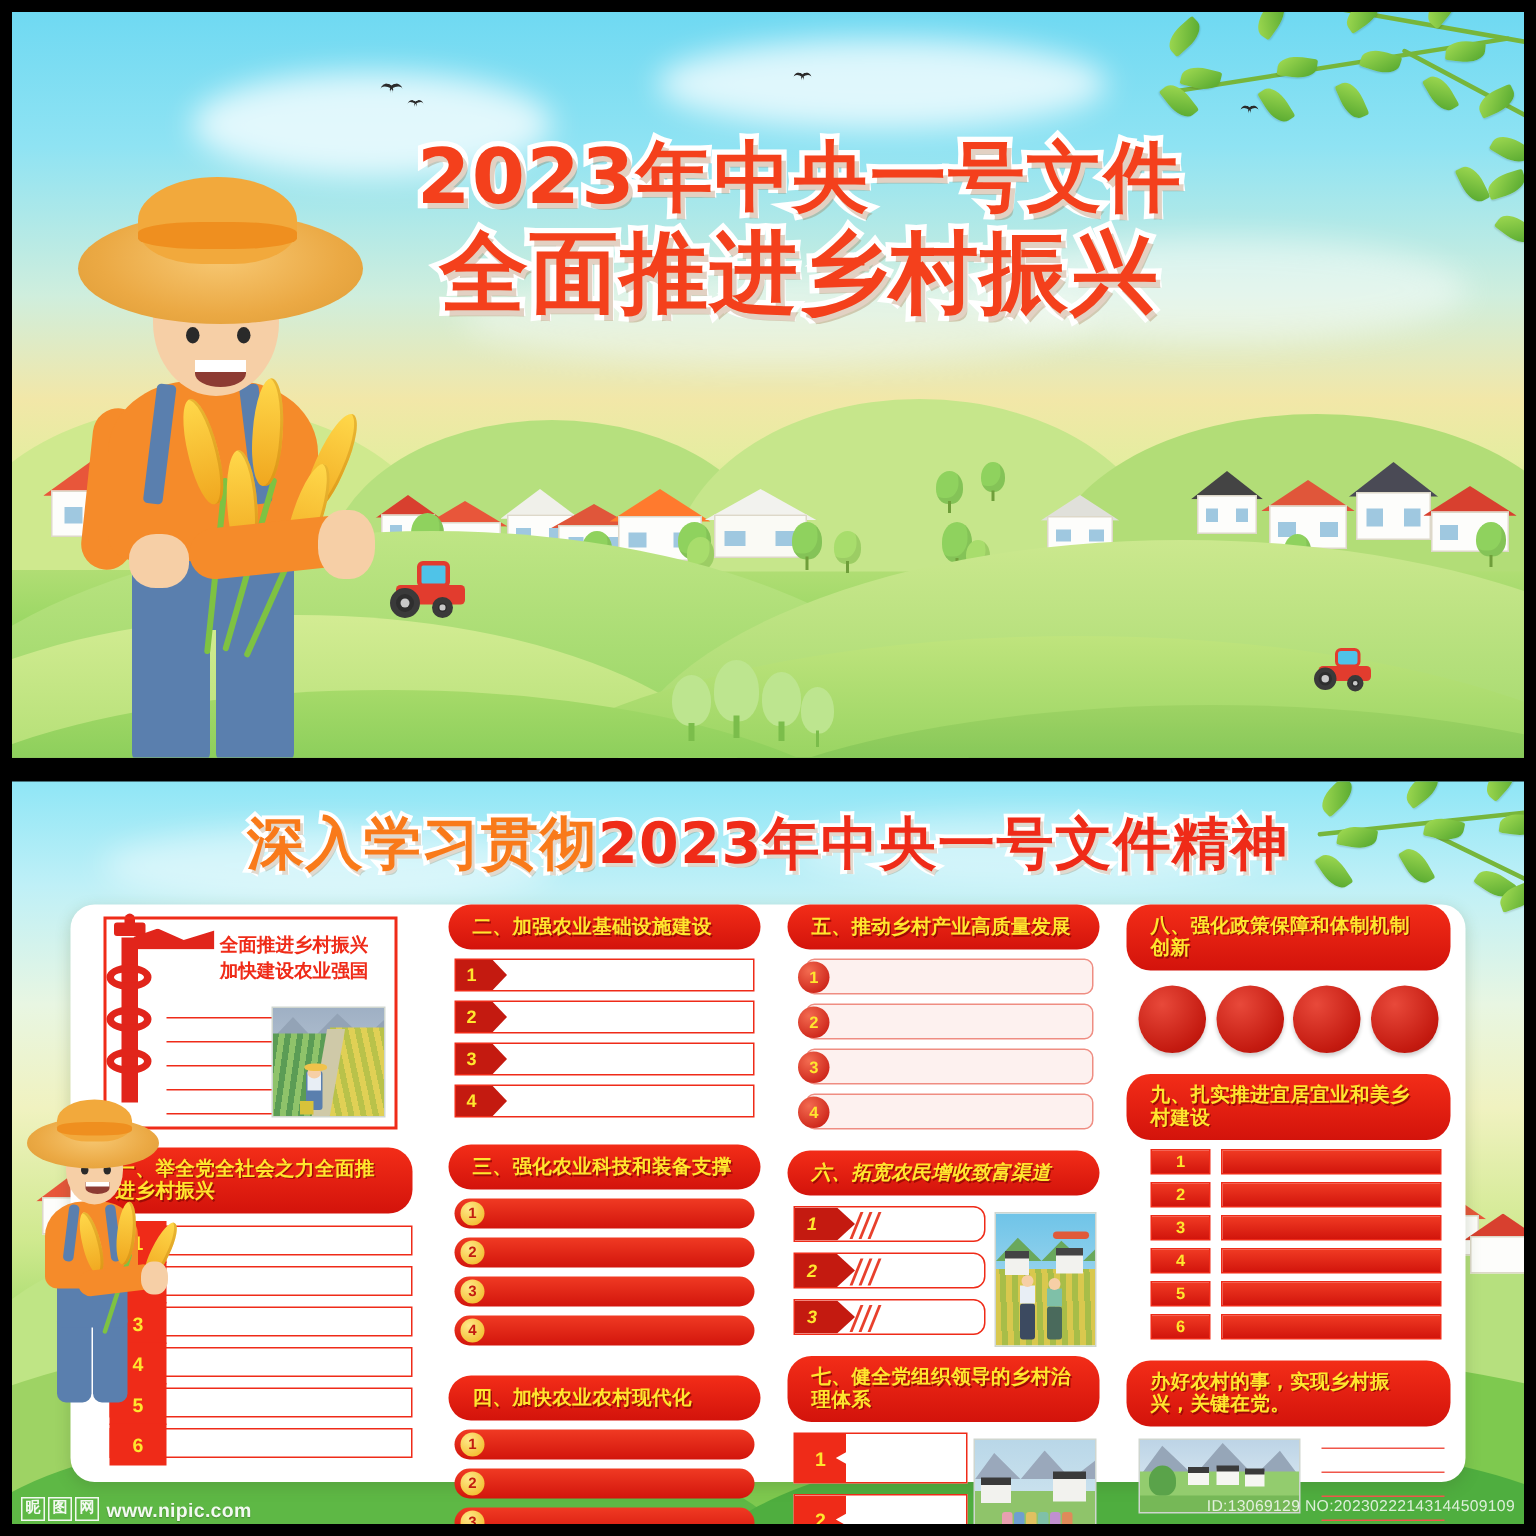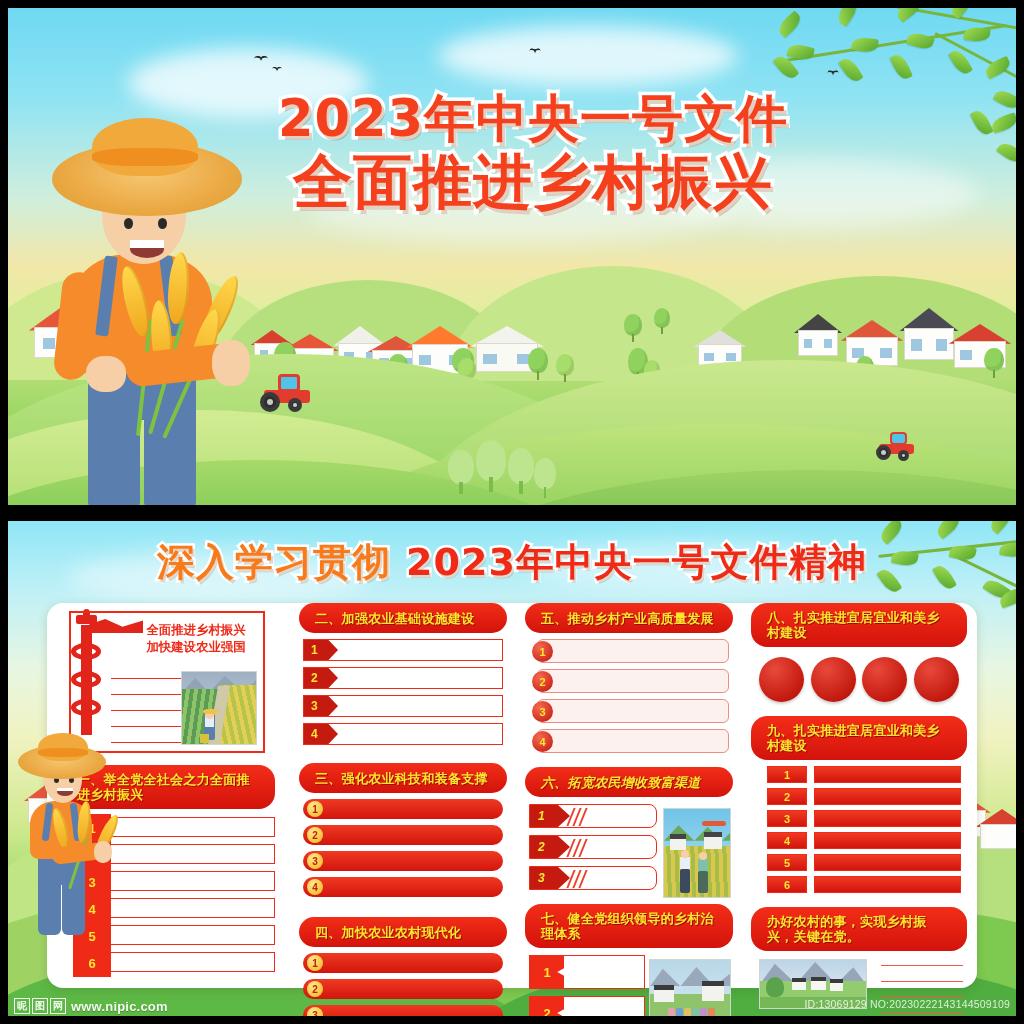--- a/index.html
+++ b/index.html
@@ -83,21 +83,21 @@
 
   
   #bottom-panel { top:521px; height:495px;
       background:linear-gradient(#8fe6f6 0%, #bff0f7 14%, #e8f6e2 30%, #f0f2c0 44%, #cfe98e 62%, #8fd45c 80%, #4faa45 100%); }
 
   #panel2-title { position:absolute; left:0; top:16px; width:1008px; text-align:center;
       font-size:38px; font-weight:bold; letter-spacing:1px;
       font-family:"DejaVu Sans","Liberation Sans",sans-serif;
       -webkit-text-stroke:5px #fff; paint-order:stroke fill; text-shadow:2px 3px 0 rgba(120,80,30,.22); }
   #panel2-title .o { color:#f97a1a; }
-  #panel2-title .r { color:#ef2b18;padding-left:15px; }
+  #panel2-title .r { color:#ef2b18; }
 
   
   #board { position:absolute; left:39px; top:82px; width:930px; height:385px; background:#fff; border-radius:16px;
       box-shadow:0 3px 10px rgba(60,90,40,.22); }
 
   .col { position:absolute; top:0; }
   
   .sec-head { position:relative; height:30px; background:linear-gradient(#f32d18,#d3130b);
       border-radius:15px; display:flex; align-items:center; padding:0 16px; }
   .sec-head.two { height:44px; border-radius:16px; }
@@ -719,21 +719,21 @@
               <div style="position:absolute;left:62%;bottom:20%;width:7px;height:18px;background:#c08fd0;border-radius:2px"></div>
               <div style="position:absolute;left:72%;bottom:20%;width:7px;height:18px;background:#e08a5a;border-radius:2px"></div>
             </div>
           </div>
         </div>
       </div>
 
       <div class="col" id="col4" style="left:704px;width:216px;">
         <div>
           <div class="sec-head two">
-              <span>八、扎实推进宜居宜业和美乡村建设</span>
+              <span>八、强化政策保障和体制机制创新</span>
             </div>
           <div class="circles" style="padding:0 8px;">
             <div class="c"></div>
             <div class="c"></div>
             <div class="c"></div>
             <div class="c"></div>
           </div>
         </div>
 
         <div style="margin-top:14px;">

